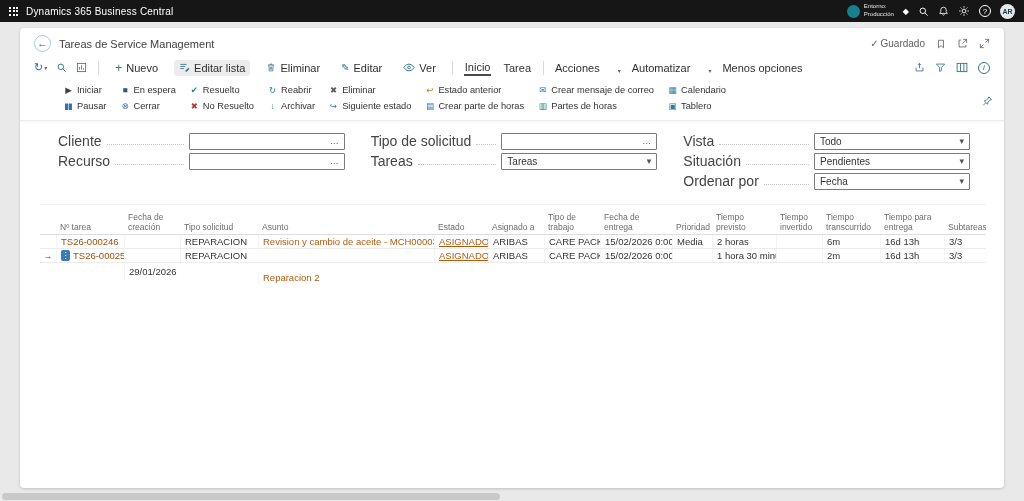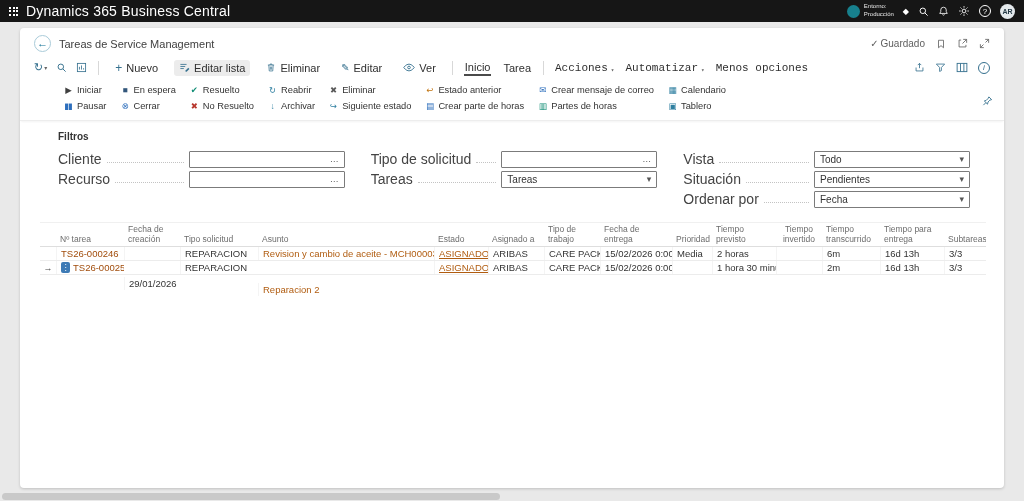--- a/index.html
+++ b/index.html
@@ -6,21 +6,21 @@
   html,body { margin:0; padding:0; }
   body {
     width:1024px; height:501px; overflow:hidden; position:relative;
     font-family:"Liberation Sans","DejaVu Sans",sans-serif;
     background:#e9e9e9; color:#333;
   }
   
   .topbar { height:22px; background:#161616; display:flex; align-items:center; gap:8px; padding:0 9px; color:#fff; }
   .waffle { display:grid; grid-template-columns:repeat(3,2px); grid-auto-rows:2px; gap:1.5px; cursor:pointer; }
   .waffle i { background:#fff; display:block; }
-  .tb-title { font-size:14px; letter-spacing:.2px; cursor:pointer; }
+  .tb-title { font-size:10px; letter-spacing:.2px; cursor:pointer; }
   .topbar-right { margin-left:auto; display:flex; align-items:center; gap:9px; }
   .env { display:flex; align-items:center; gap:4px; cursor:pointer; }
   .env-circle { width:13px; height:13px; border-radius:50%; background:#17808d; }
   .env-text { font-size:6px; line-height:1.3; color:#e8e8e8; }
   .ticon { display:flex; align-items:center; justify-content:center; cursor:pointer; color:#fff; }
   .diamond { font-size:8px; }
   .circle-q { width:12px; height:12px; border:1px solid #fff; border-radius:50%; font-size:8px; display:flex; align-items:center; justify-content:center; }
   .avatar { width:15px; height:15px; border-radius:50%; background:#e4e9ec; color:#253a46; font-size:7px; font-weight:bold; display:flex; align-items:center; justify-content:center; cursor:pointer; }
 
   
@@ -39,21 +39,21 @@
   .tb-icgroup { display:flex; align-items:center; gap:9px; }
   .tb-ic { color:#35708e; font-size:11px; display:flex; align-items:center; gap:1px; cursor:pointer; }
   .caret { font-size:6px; color:#666; font-style:normal; }
   .tb-sep { width:1px; height:14px; background:#d8d8d8; }
   .tb-item { display:flex; align-items:center; gap:4px; cursor:pointer; padding:2px 5px; border-radius:3px; white-space:nowrap; }
   .tb-item.active { background:#ececec; }
   .plus { color:#35708e; font-size:12px; font-style:normal; line-height:10px; }
   .pencil { color:#35708e; font-size:10px; font-style:normal; }
   .tb-tab { cursor:pointer; padding:2px 1px 1px; white-space:nowrap; }
   .tb-tab.active { border-bottom:2px solid #4a4a4a; }
-  .tb-menu { display:flex; align-items:flex-end; gap:3px; cursor:pointer; white-space:nowrap;font-family:Liberation Mono, monospace; }
+  .tb-menu { display:flex; align-items:flex-end; gap:18px; cursor:pointer; white-space:nowrap; }
   .tb-right { margin-left:auto; display:flex; align-items:center; gap:10px; }
   .info-circle { width:12px; height:12px; border:1px solid #35708e; border-radius:50%; color:#35708e; font-size:8px; font-style:italic; display:flex; align-items:center; justify-content:center; cursor:pointer; }
 
   
   .action-pane { position:relative; padding:4px 30px 9px 42px; border-bottom:1px solid #ededed; box-shadow:0 2px 2px -1px rgba(0,0,0,.05); }
   .action-grid { display:grid; grid-template-columns:repeat(8,max-content); column-gap:12px; row-gap:6px; }
   .action-item { display:flex; align-items:center; gap:3px; font-size:9.3px; color:#333; white-space:nowrap; cursor:pointer; }
   .a-icon { font-size:8.5px; width:12px; text-align:center; flex:0 0 auto; letter-spacing:-1px; }
   .pin { position:absolute; right:11px; top:50%; transform:translateY(-50%); cursor:pointer; }
 
@@ -68,21 +68,21 @@
   .fvalue { flex:1; white-space:nowrap; overflow:hidden; }
   .fctrl { color:#555; font-size:9px; cursor:pointer; margin-left:3px; }
 
   
   .tablewrap { margin:13px 18px 0 20px; }
   .t-header { display:flex; align-items:flex-end; border-top:1px solid #f0f0f0; border-bottom:1px solid #dedede; padding:2px 0; min-height:21px; }
   .t-hcell { font-size:8.5px; color:#6d6d6d; line-height:1.12; padding:0 4px; flex:0 0 auto; overflow:hidden; cursor:pointer; }
   .t-marker { width:16px; flex:0 0 auto; font-size:9px; color:#444; text-align:center; }
   .t-row { display:flex; align-items:center; height:14px; border-bottom:1px solid #ececec; cursor:pointer; }
   .t-cell { font-size:9.5px; color:#333; padding:0 4px; white-space:nowrap; overflow:hidden; height:100%; display:flex; align-items:center; flex:0 0 auto; border-left:1px solid #f4f4f4; }
-  .t-cell.right, .t-hcell.right { justify-content:flex-end; text-align:center; }
+  .t-cell.right, .t-hcell.right { justify-content:flex-end; text-align:left; }
   .c-no { color:#a14c0b; }
   .c-asunto { color:#b05c10; }
   .c-estado { color:#b05c10; text-decoration:underline;text-align:center; }
   .row-menu { background:#3d7ab5; color:#fff; width:9px; height:11px; border-radius:2px; font-size:8px; line-height:11px; text-align:center; margin-right:3px; flex:0 0 auto; cursor:pointer; }
 
   
   .hscroll { position:absolute; left:0; right:0; bottom:0; height:9px; background:#e9e9e9; }
   .hthumb { position:absolute; left:2px; bottom:1px; width:498px; height:7px; background:#c9c9c9; border-radius:4px; cursor:pointer; }
 
   svg { display:block; }
@@ -323,21 +323,20 @@
         </div>
       <span class="pin">
         <svg width="11" height="11" viewBox="0 0 16 16" fill="none" stroke="#35708e" stroke-width="1.3">
             <path d="M10 2l4 4-2.6.8-2.6 2.6L8 12.6 3.4 8 6 7.2l2.6-2.6L10 2z"></path>
             <path d="M5.5 10.5L2 14"></path>
           </svg>
       </span>
     </div>
 
     <div class="filters">
-      <div class="filters-title">Filtros</div>
       <div class="filters-grid">
         <div class="fcol" id="fcol0">
             <div class="ffield">
               <span class="flabel">Cliente</span>
               <span class="fdots"></span>
               <div class="fbox">
                 <span class="fvalue"></span>
                 <span class="fctrl">…</span>
               </div>
             </div>
@@ -402,21 +401,21 @@
           <div class="t-marker"></div>
           <div class="t-hcell" style="width: 68px;">Nº tarea</div>
           <div class="t-hcell" style="width: 56px;">Fecha de creación</div>
           <div class="t-hcell" style="width: 78px;">Tipo solicitud</div>
           <div class="t-hcell" style="width: 176px;">Asunto</div>
           <div class="t-hcell" style="width: 54px;">Estado</div>
           <div class="t-hcell" style="width: 56px;">Asignado a</div>
           <div class="t-hcell" style="width: 56px;">Tipo de trabajo</div>
           <div class="t-hcell" style="width: 72px;">Fecha de entrega</div>
           <div class="t-hcell" style="width: 40px;">Prioridad</div>
-          <div class="t-hcell" style="width: 64px;">Tiempo previsto</div>
+          <div class="t-hcell" style="width: 64px; margin-top: 6px;">Tiempo previsto</div>
           <div class="t-hcell right" style="width: 46px;">Tiempo invertido</div>
           <div class="t-hcell" style="width: 58px;">Tiempo transcurrido</div>
           <div class="t-hcell" style="width: 64px;">Tiempo para entrega</div>
           <div class="t-hcell" style="width: 42px;">Subtareas</div>
         </div>
       <div id="tbody">
           <div class="t-row">
             <div class="t-marker"></div>
             <div class="t-cell c-no" style="width: 68px;">TS26-000246</div>
             <div class="t-cell c-fecha_creacion" style="width: 56px;"></div>

